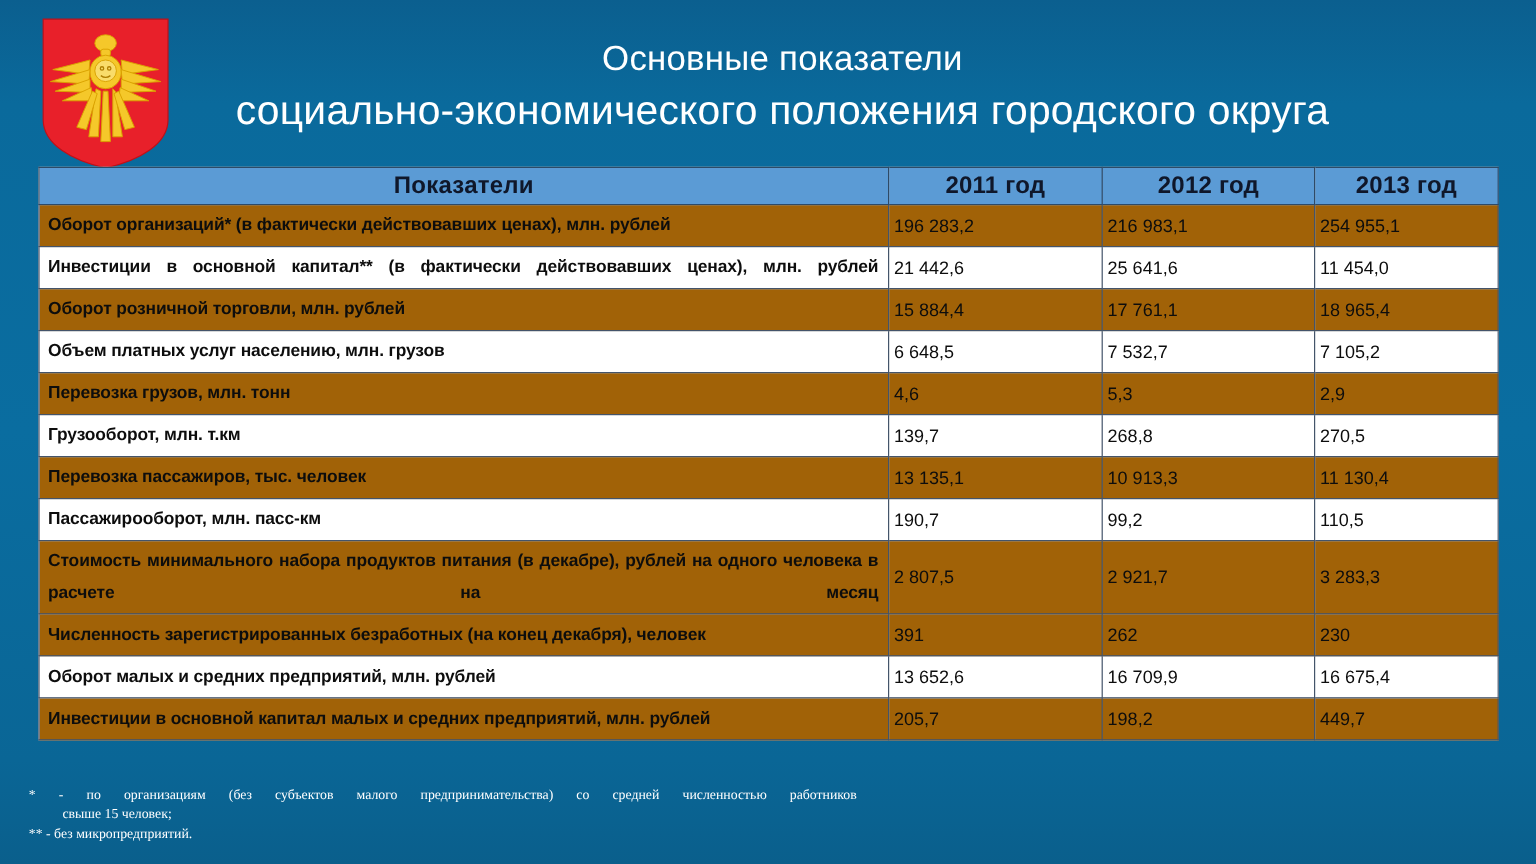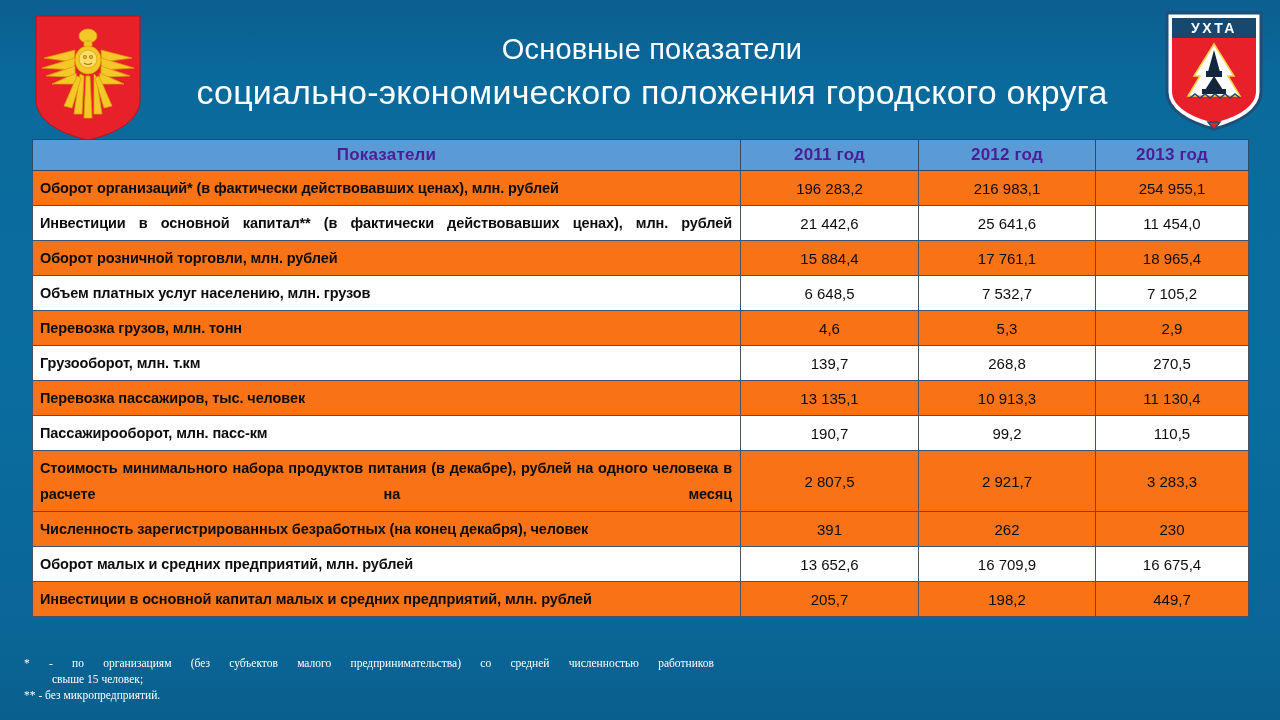--- a/index.html
+++ b/index.html
@@ -44,49 +44,48 @@
     background:#ffffff;
   }
   th, td {
     border:1px solid #44546a;
     font-size:14.5px;
     color:#0d0d0d;
     vertical-align:middle;
   }
   thead th {
     background:#5b9bd5;
-    color:#4c1d95;
+    color:#0f172a;
     font-weight:bold;
-    font-size:17px;
+    font-size:20px;
     height:31px;
     text-align:center;
     border:1px solid #2e4a66;
     letter-spacing:0.2px;
   }
   col.c-ind { width:708px; }
   col.c-yr  { width:178px; }
   col.c-yr2 { width:177px; }
   col.c-yr3 { width:153px; }
 
   td.ind {
     text-align:justify;
     text-align-last:justify;
     font-weight:bold;
     padding:4px 8px 4px 7px;
     line-height:26px;
     letter-spacing:-0.1px;
   }
   td.ind.single { text-align:left; text-align-last:left; }
   td.val {
-    text-align:center;
     font-weight:400;
     font-size:15px;
     padding:3px 4px;
   }
-  tr.alt td { background:#f97316; }
+  tr.alt td { background:#a16207; }
   tr.plain td { background:#ffffff;margin-left:27px; }
 
   
   #footnotes {
     position:absolute; left:24px; top:655px; width:820px;
     color:#ffffff;
     font-family:"Liberation Serif", serif;
     font-size:11.5px;
     line-height:16px;
   }
@@ -133,42 +132,20 @@
         <path d="M65 62 L78 92 L70 94 L61 64 Z"></path>
       </g>
     </svg>
   </div>
 
   <div id="title-block">
     <div class="title-line line1">Основные показатели</div>
     <div class="title-line line2">социально-экономического положения городского округа</div>
   </div>
 
-  <div id="ukhta-emblem">
-    <svg viewBox="0 0 100 122" width="100" height="122">
-      <path d="M3 3 H97 V82 C97 100 76 112 50 119 C24 112 3 100 3 82 Z" fill="#ffffff" stroke="#1f4e79" stroke-width="3"></path>
-      <path d="M8 8 H92 V81 C92 97 73 107 50 113 C27 107 8 97 8 81 Z" fill="#e8202a"></path>
-
-      <rect x="8" y="8" width="84" height="20" fill="#17486f"></rect>
-      <text x="50" y="23" font-family="'Liberation Sans',sans-serif" font-size="14" font-weight="bold" fill="#ffffff" text-anchor="middle" letter-spacing="2.5">УХТА</text>
-
-      <path d="M50 34 L30 66 L36 66 L24 86 L76 86 L64 66 L70 66 Z" fill="#ffffff" stroke="#f7d04a" stroke-width="1.5"></path>
-
-      <path d="M50 40 L44 62 L56 62 Z" fill="#14263c"></path>
-      <rect x="42" y="61" width="16" height="6" fill="#14263c"></rect>
-      <path d="M50 66 L41 80 L59 80 Z" fill="#14263c"></path>
-      <rect x="38" y="79" width="24" height="5" fill="#14263c"></rect>
-
-      <g stroke="#17486f" stroke-width="1.6" fill="none">
-        <path d="M26 88 l5 -4 l5 4 l5 -4 l5 4 l5 -4 l5 4 l5 -4 l5 4 l5 -4 l5 4"></path>
-      </g>
-
-      <path d="M44 112 L50 120 L56 112 Z" fill="#e8202a" stroke="#1f4e79" stroke-width="1.5"></path>
-    </svg>
-  </div>
 </div>
 
 <div id="table-wrap">
   <table>
     <colgroup>
       <col class="c-ind">
         <col class="c-yr">
         <col class="c-yr2">
         <col class="c-yr3">
     </colgroup>

